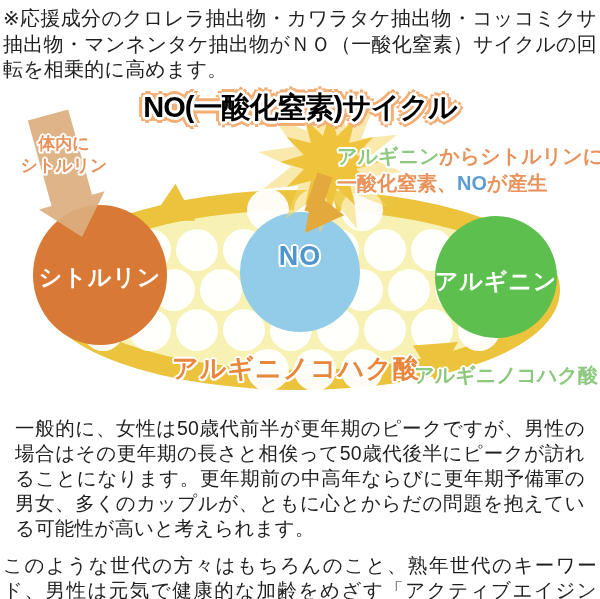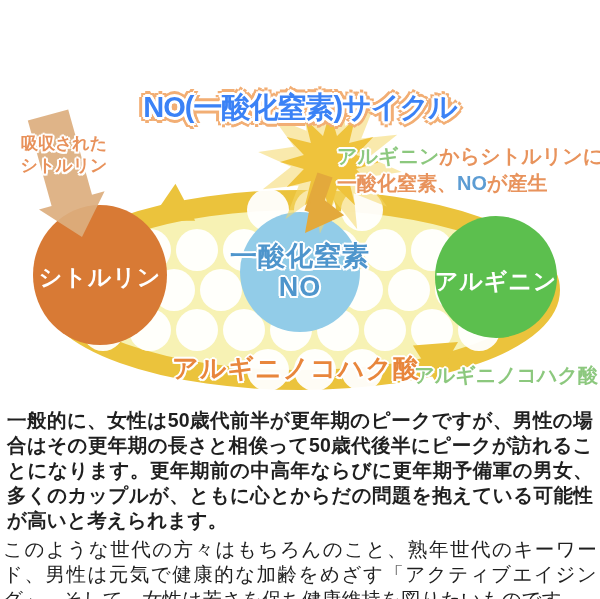--- a/index.html
+++ b/index.html
@@ -6,36 +6,37 @@
   #page{position:relative;width:600px;height:599px;background:#ffffff;overflow:hidden;
         font-family:"Liberation Sans","DejaVu Sans",sans-serif;}
   .abs{position:absolute;}
   
   .para{color:#1f1f1f;font-size:20px;line-height:25.5px;letter-spacing:0.2px;text-align:justify;}
   .para2{color:#1f1f1f;font-size:19.5px;line-height:25px;letter-spacing:0.2px;text-align:justify;}
   
   .ow{text-shadow:2px 0 0 #fff,-2px 0 0 #fff,0 2px 0 #fff,0 -2px 0 #fff,
       1.5px 1.5px 0 #fff,-1.5px 1.5px 0 #fff,1.5px -1.5px 0 #fff,-1.5px -1.5px 0 #fff;}
   
-  .dtitle{width:100%;text-align:center;font-size:29px;font-weight:800;color:#3b82f6;letter-spacing:-1px;
+  .dtitle{width:100%;text-align:center;font-size:29px;font-weight:800;color:#000000;letter-spacing:-1px;
     text-shadow:3px 0 #fff,-3px 0 #fff,0 3px #fff,0 -3px #fff,2px 2px #fff,-2px 2px #fff,2px -2px #fff,-2px -2px #fff,
     6px 0 #f2ae74,-6px 0 #f2ae74,0 6px #f2ae74,0 -6px #f2ae74,4px 4px #f2ae74,-4px -4px #f2ae74,4px -4px #f2ae74,-4px 4px #f2ae74;}
   .sidelabel{font-size:17px;font-weight:bold;line-height:22px;text-align:center;color:#e8915a;}
   .note{font-size:20px;font-weight:bold;line-height:27px;white-space:nowrap;}
   .c-orange{color:#e8935c;} .c-green{color:#8cc87e;} .c-blue{color:#5c9cd3;}
   .circlelabel{font-weight:bold;color:#ffffff;text-align:center;letter-spacing:1px;}
   .nolabel{font-weight:bold;color:#4e95cc;text-align:center;font-size:27px;line-height:31px;letter-spacing:1px;}
   .bandlabel{width:100%;text-align:center;font-size:26px;font-weight:800;color:#e8863c;letter-spacing:1px;}
   .cnote{font-size:20px;font-weight:bold;line-height:26px;text-align:right;white-space:nowrap;}
 </style>
 </head>
 <body>
 
 <div id="page">
 
+  <div class="abs para" style="left:3px;top:6px;width:594px;">※応援成分のクロレラ抽出物・カワラタケ抽出物・コッコミクサ抽出物・マンネンタケ抽出物がＮＯ（一酸化窒素）サイクルの回転を相乗的に高めます。</div>
 
   <div class="abs" style="left:0;top:85px;width:600px;height:335px;">
 
     <svg width="600" height="335" viewBox="0 0 600 335">
 
       <ellipse cx="300" cy="205" rx="250" ry="90" fill="#f7f2b4" stroke="#ebc33c" stroke-width="20"></ellipse>
       <g>
           <circle cx="268" cy="125" r="21" fill="#ffffff" opacity="0.95"></circle>
           <circle cx="315" cy="125" r="21" fill="#ffffff" opacity="0.95"></circle>
           <circle cx="362" cy="125" r="21" fill="#ffffff" opacity="0.95"></circle>
@@ -86,49 +87,48 @@
 
       <polygon points="0,0 -40,-21 -40,21" fill="#ebc33c" transform="translate(150,136) rotate(152)"></polygon>
       <polygon points="0,0 -40,-21 -40,21" fill="#ebc33c" transform="translate(458,257) rotate(-32)"></polygon>
     </svg>
 
     
     <div class="abs dtitle" style="left:0;top:3px;">NO(一酸化窒素)サイクル</div>
 
     
     <div class="abs sidelabel ow" style="left:4px;top:48px;width:120px;">
-      <div>吸収された</div>
+      <div>体内に</div>
       <div>シトルリン</div>
     </div>
 
     
     <div class="abs note ow" style="left:337px;top:58px;">
       <div>
         <span class="c-green">アルギニン</span><span class="c-orange">からシトルリンに</span>
       </div>
       <div>
         <span class="c-orange">一酸化窒素、</span><span class="c-blue">NO</span><span class="c-orange">が産生</span>
       </div>
     </div>
 
     
     <div class="abs circlelabel" style="left:20px;top:177px;width:160px;font-size:23px;">シトルリン</div>
     <div class="abs nolabel ow" style="left:210px;top:156px;width:180px;">
-      <div>一酸化窒素</div>
       <div>NO</div>
     </div>
     <div class="abs circlelabel" style="left:416px;top:181px;width:160px;font-size:23px;">アルギニン</div>
 
     
     <div class="abs bandlabel ow" style="left:-4px;top:266px;">アルギニノコハク酸</div>
 
     
     <div class="abs cnote ow" style="left:378px;top:277px;width:220px;">
       <div class="c-green">アルギニノコハク酸</div>
     </div>
   </div>
 
   <div class="abs para2" style="left:3px;top:404px;width:594px;">
-    <p style="margin:4px;font-weight:bold;">一般的に、女性は50歳代前半が更年期のピークですが、男性の場合はその更年期の長さと相俟って50歳代後半にピークが訪れることになります。更年期前の中高年ならびに更年期予備軍の男女、多くのカップルが、ともに心とからだの問題を抱えている可能性が高いと考えられます。</p>
+    <p style="margin:12px;">一般的に、女性は50歳代前半が更年期のピークですが、男性の場合はその更年期の長さと相俟って50歳代後半にピークが訪れることになります。更年期前の中高年ならびに更年期予備軍の男女、多くのカップルが、ともに心とからだの問題を抱えている可能性が高いと考えられます。</p>
     <p style="margin:0;">このような世代の方々はもちろんのこと、熟年世代のキーワード、男性は元気で健康的な加齢をめざす「アクティブエイジング」、そして、女性は若さを保ち健康維持を図りたいものです。</p>
   </div>
 
 </div>
 
 </body></html>

